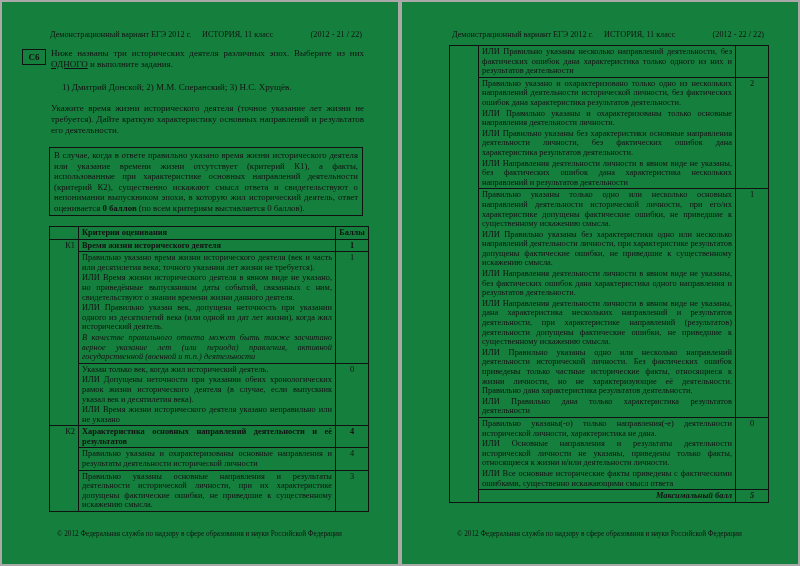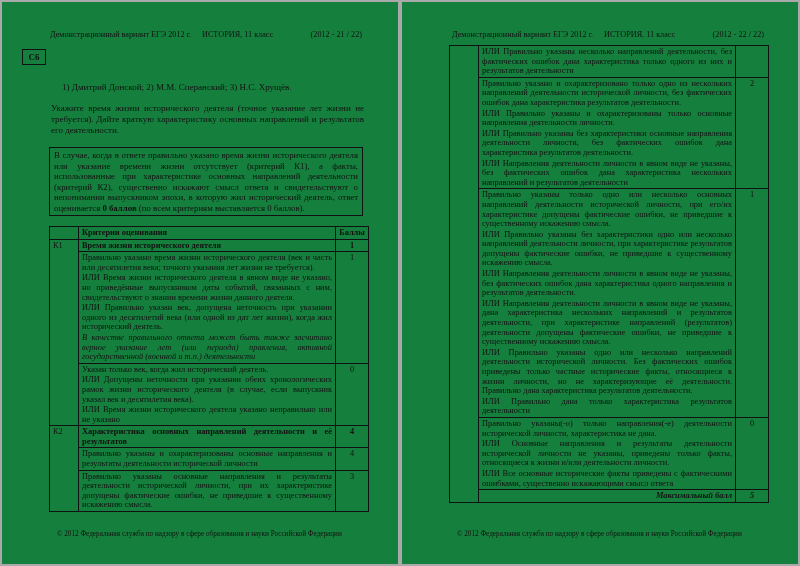--- a/index.html
+++ b/index.html
@@ -50,21 +50,21 @@
     text-align:justify;
   }
   table.crit {
     position:absolute; border-collapse:collapse; font-size:8.4px; line-height:9.6px;
   }
   table.crit td, table.crit th {
     border:1px solid #111; vertical-align:top; padding:1px 3px;
   }
   .page.left table.crit { left:47px; top:224px; width:320px; }
   .page.right table.crit { left:47px; top:43px; width:320px; }
-  .c1 { width:22px; text-align:left; }
+  .c1 { width:22px; text-align:right; }
   .c3 { width:26px; text-align:center; }
   .c2 { text-align:justify; }
   .bold { font-weight:bold; }
   .ital { font-style:italic; }
   .max-label { text-align:right; font-weight:bold; font-style:italic; }
   .footer {
     position:absolute; top:528px; font-size:7.2px; white-space:nowrap;
   }
   .page.left .footer { left:55px; }
   .page.right .footer { left:55px; }
@@ -76,20 +76,23 @@
 
 <div class="page left">
   <div class="hdr">
     <span class="a">Демонстрационный вариант ЕГЭ 2012 г.</span>
     <span class="b">ИСТОРИЯ, 11 класс</span>
     <span class="c">(2012 - 21 / 22)</span>
   </div>
 
   <div class="task-tag">С6</div>
 
+  <div class="intro">
+    <span>Ниже названы три исторических деятеля различных эпох. Выберите из них </span><u>ОДНОГО</u><span> и выполните задания.</span>
+  </div>
 
   <div class="names">1) Дмитрий Донской; 2) М.М. Сперанский; 3) Н.С. Хрущёв.</div>
 
   <div class="instr">Укажите время жизни исторического деятеля (точное указание лет жизни не требуется). Дайте краткую характеристику основных направлений и результатов его деятельности.</div>
 
   <div class="notebox">
     <span>В случае, когда в ответе правильно указано время жизни исторического деятеля или указание времени жизни отсутствует (критерий К1), а факты, использованные при характеристике основных направлений деятельности (критерий К2), существенно искажают смысл ответа и свидетельствуют о непонимании выпускником эпохи, в которую жил исторический деятель, ответ оценивается </span><b>0 баллов</b><span> (по всем критериям выставляется 0 баллов).</span>
   </div>
 
   <table class="crit">

